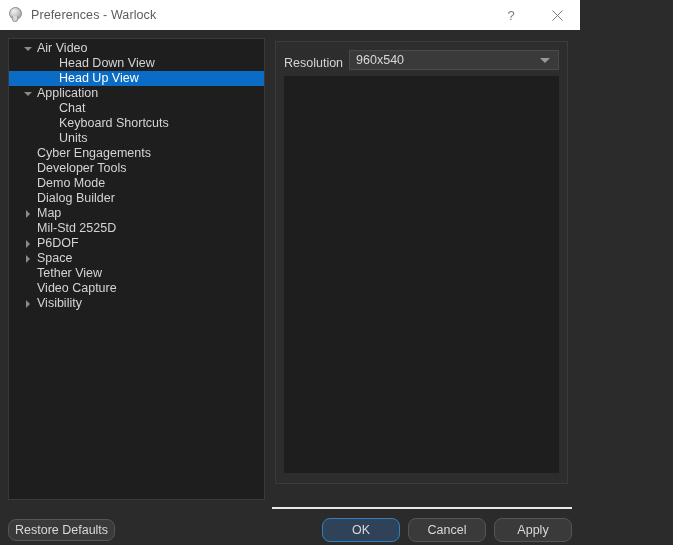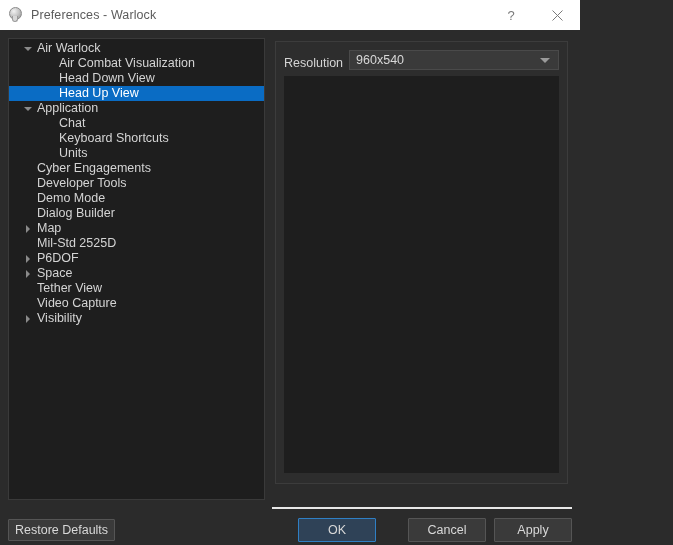--- a/index.html
+++ b/index.html
@@ -258,37 +258,37 @@
     background: #3a3a3a;
     border: 1px solid #555555;
     color: #d8d8d8;
     font-size: 12.5px;
     font-family: "Liberation Sans", sans-serif;
     display: flex;
     align-items: center;
     justify-content: center;
     box-sizing: border-box;
     cursor: default;
-    border-radius: 1px;
+    border-radius: 8px;
   }
   #restore-defaults-btn {
     padding: 0 6px;
     height: 22px;
   }
   #right-buttons {
     margin-left: auto;
     display: flex;
     gap: 8px;
   }
   #ok-btn {
     width: 78px;
     background: #2f4257;
     border: 1px solid #2f7fc4;
   }
-  #cancel-btn { width: 78px; margin-left: 24px; }
+  #cancel-btn { width: 78px; }
   #apply-btn { width: 78px; }
 </style>
 </head>
 <body>
 
 <div id="window">
 
   <div id="titlebar">
     <div id="title-icon">
       <div class="sphere"></div>
@@ -310,26 +310,21 @@
 
     <div id="panes">
 
       <div id="tree-panel">
         <div id="tree">
             <div class="tree-item">
               <span style="display: inline-block; width: 10px; min-width: 10px; height: 15px;"></span>
               <span class="arrow-box">
                 <span class="arrow-down"></span>
               </span>
-              <span class="tree-label">Air Warlock</span>
-            </div>
-            <div class="tree-item">
-              <span style="display: inline-block; width: 32px; min-width: 32px; height: 15px;"></span>
-              <span class="arrow-box"></span>
-              <span class="tree-label">Air Combat Visualization</span>
+              <span class="tree-label">Air Video</span>
             </div>
             <div class="tree-item">
               <span style="display: inline-block; width: 32px; min-width: 32px; height: 15px;"></span>
               <span class="arrow-box"></span>
               <span class="tree-label">Head Down View</span>
             </div>
             <div class="tree-item selected">
               <span style="display: inline-block; width: 32px; min-width: 32px; height: 15px;"></span>
               <span class="arrow-box"></span>
               <span class="tree-label">Head Up View</span>

